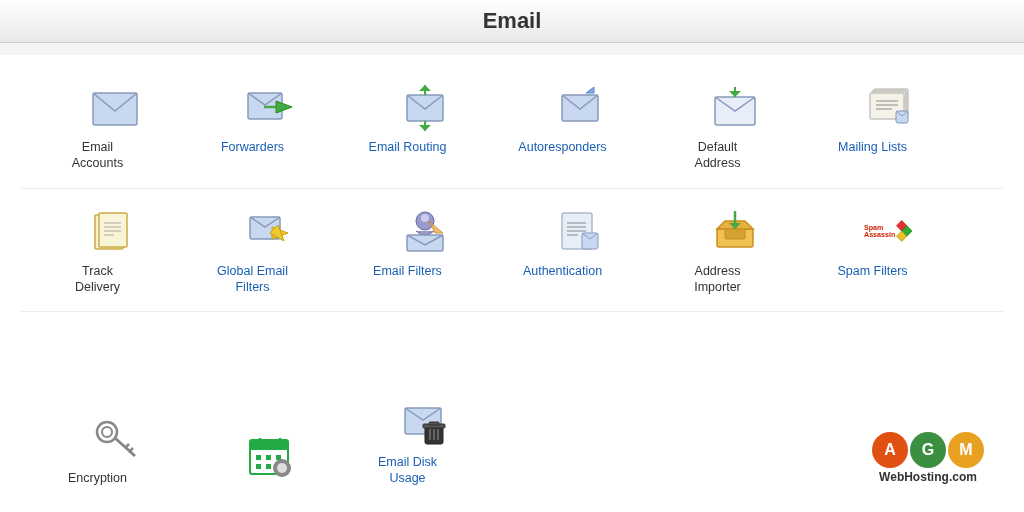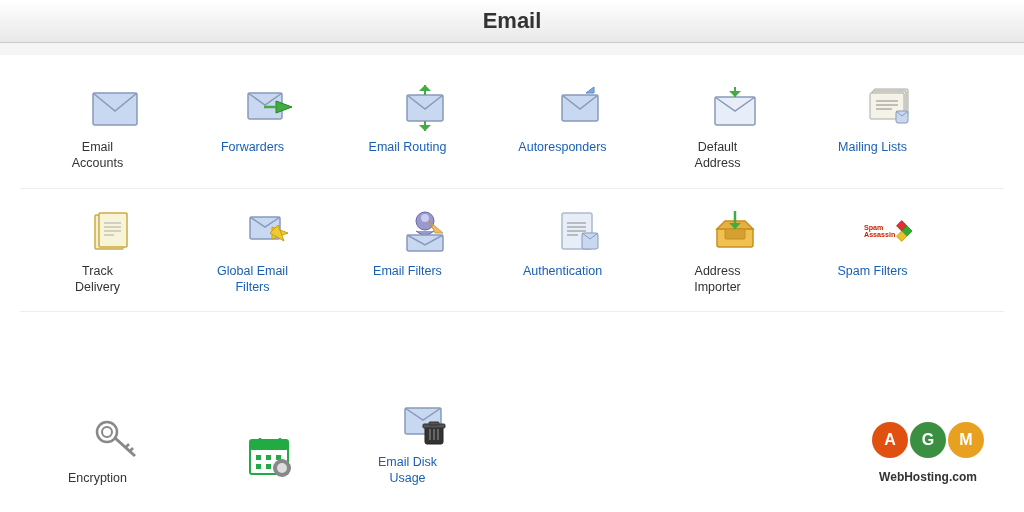--- a/index.html
+++ b/index.html
@@ -86,21 +86,21 @@
       padding: 8px 20px;
       align-self: flex-end;
     }
     .agm-circles {
       display: flex;
       gap: 2px;
     }
     .agm-a { width: 36px; height: 36px; border-radius: 50%; background: #e05010; display: flex; align-items: center; justify-content: center; font-weight: bold; color: white; font-size: 16px; }
     .agm-g { width: 36px; height: 36px; border-radius: 50%; background: #3a9040; display: flex; align-items: center; justify-content: center; font-weight: bold; color: white; font-size: 16px; }
     .agm-m { width: 36px; height: 36px; border-radius: 50%; background: #e8a020; display: flex; align-items: center; justify-content: center; font-weight: bold; color: white; font-size: 16px; }
-    .agm-text { font-size: 11px; color: #555; margin-top: 12px; }
+    .agm-text { font-size: 11px; color: #555; margin-top: 2px; }
     .agm-text span { font-weight: bold; color: #333; font-size: 12px; }
     .bottom-row {
       display: flex;
       flex-direction: row;
       align-items: flex-end;
       padding: 10px 0;
       flex: 1;
     }
     .bottom-row .icon-item { width: 155px; }
     .bottom-row-spacer { flex: 1; }

